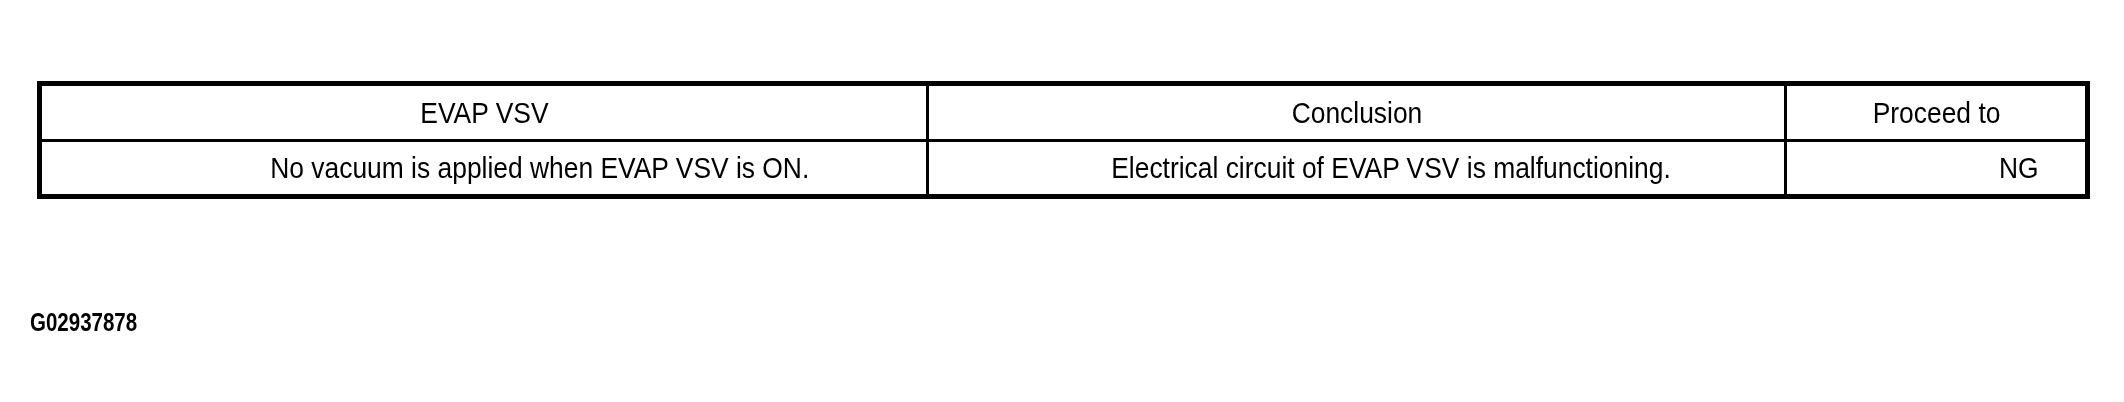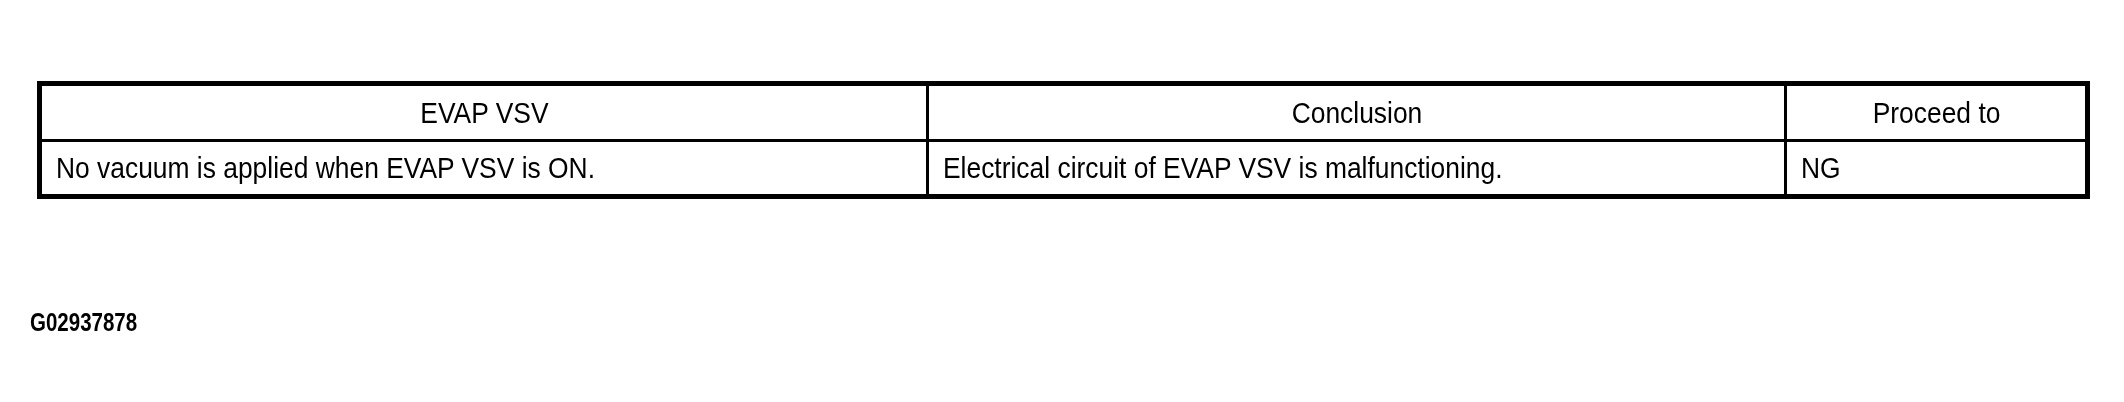--- a/index.html
+++ b/index.html
@@ -71,21 +71,21 @@
   }
 
   .cell-text {
     display: block;
     transform: scaleX(0.88);
     transform-origin: left center;
     white-space: nowrap;
   }
 
   .row-double td { height: 100px; }
-  .row-single td { height: 52px; }
+  .row-single td { height: 52px; text-align: right; }
 
   .cond-lines .cell-text + .cell-text {
     margin-top: 20px;
   }
 
   
   .figure-caption {
     position: absolute;
     left: 30px;
     top: 300px;

